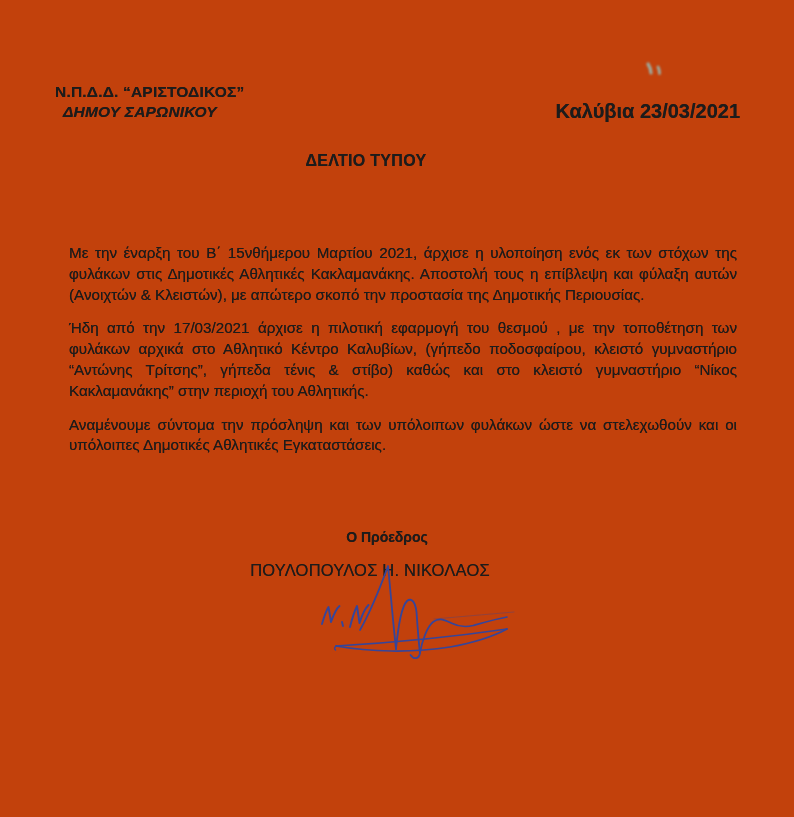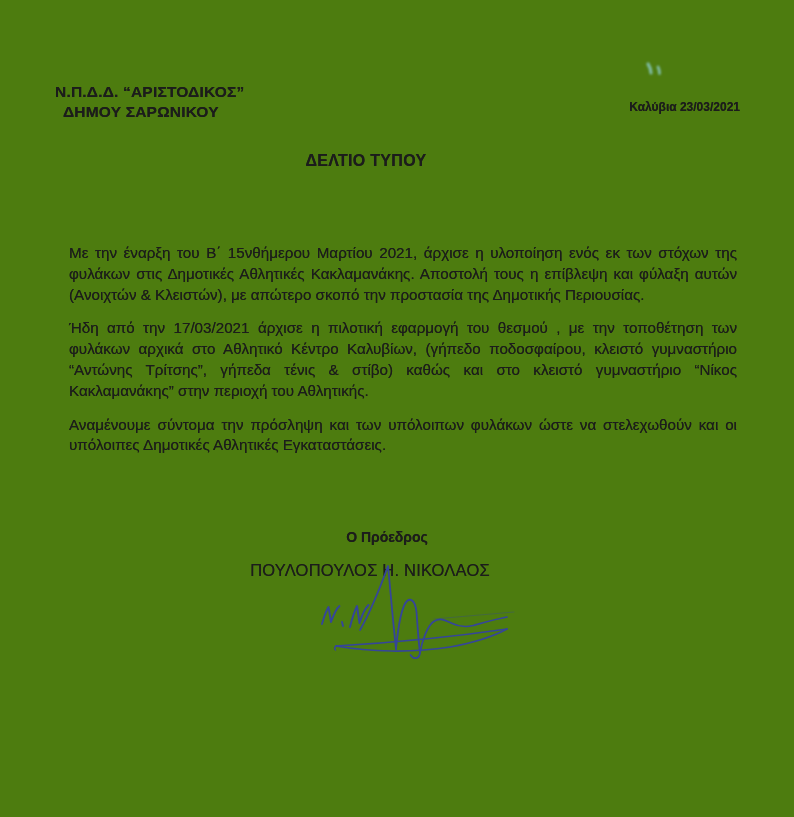--- a/index.html
+++ b/index.html
@@ -4,50 +4,50 @@
 <style>
   html, body {
     margin: 0;
     padding: 0;
     background: #ffffff;
   }
   .page {
     position: relative;
     width: 794px;
     height: 817px;
-    background: #4d7c0f;
+    background: #c2410c;
     overflow: hidden;
     font-family: "Liberation Sans", "DejaVu Sans", sans-serif;
     color: #1c1c1c;
   }
   
   .scan-text {
     text-shadow: 0 0 0.5px rgba(20,20,20,0.75);
     color: #1c1c1c;
   }
 
   .org-block {
     position: absolute;
     left: 55px;
     top: 82px;
     font-size: 15.5px;
     font-weight: bold;
     line-height: 19.5px;
     letter-spacing: 0.2px;
     white-space: nowrap;
   }
-  .org-line2 { padding-left: 8px; }
+  .org-line2 { padding-left: 8px; font-style: italic; }
 
   .place-date {
     position: absolute;
     left: 540px;
     top: 100px;
     width: 200px;
     text-align: right;
-    font-size: 12px;
+    font-size: 20px;
     font-weight: bold;
     white-space: nowrap;
   }
 
   .doc-title {
     position: absolute;
     left: 0;
     top: 152px;
     width: 732px;
     text-align: center;

